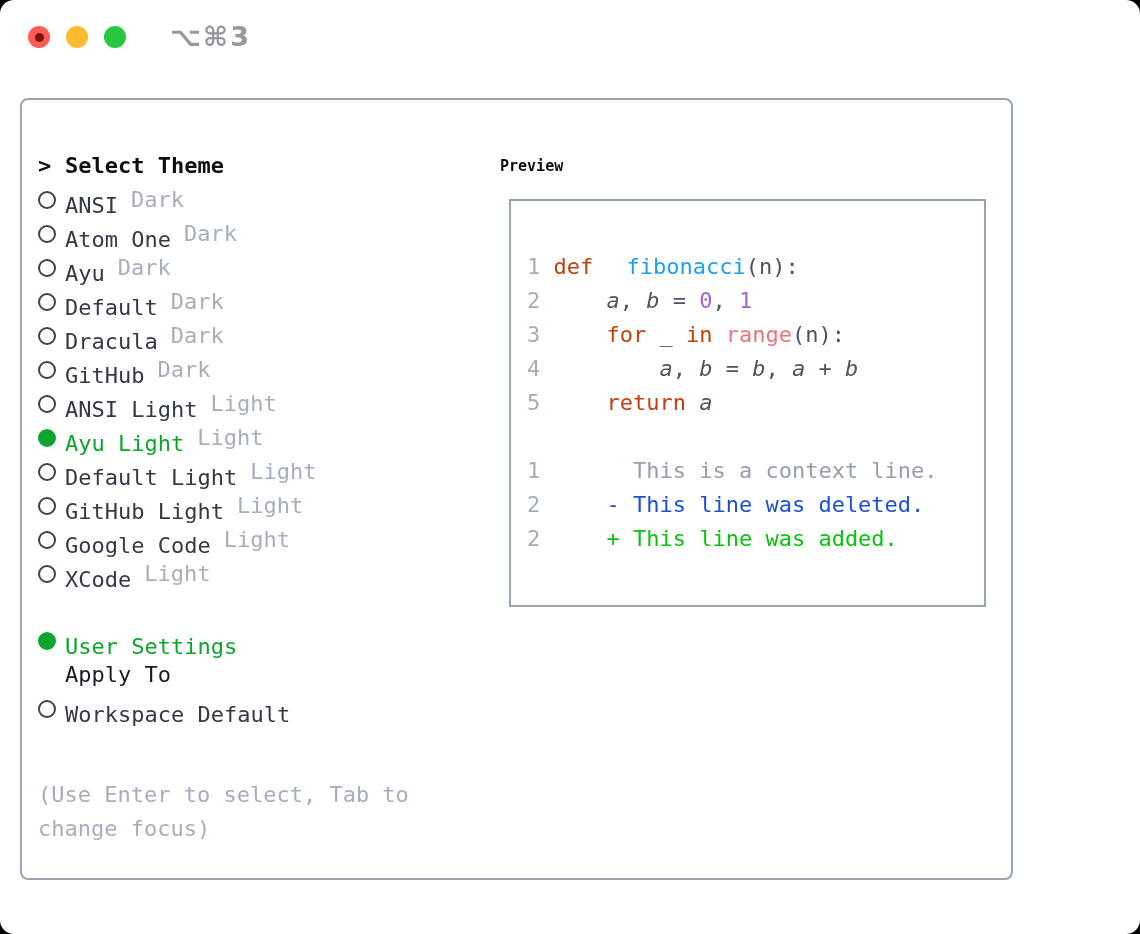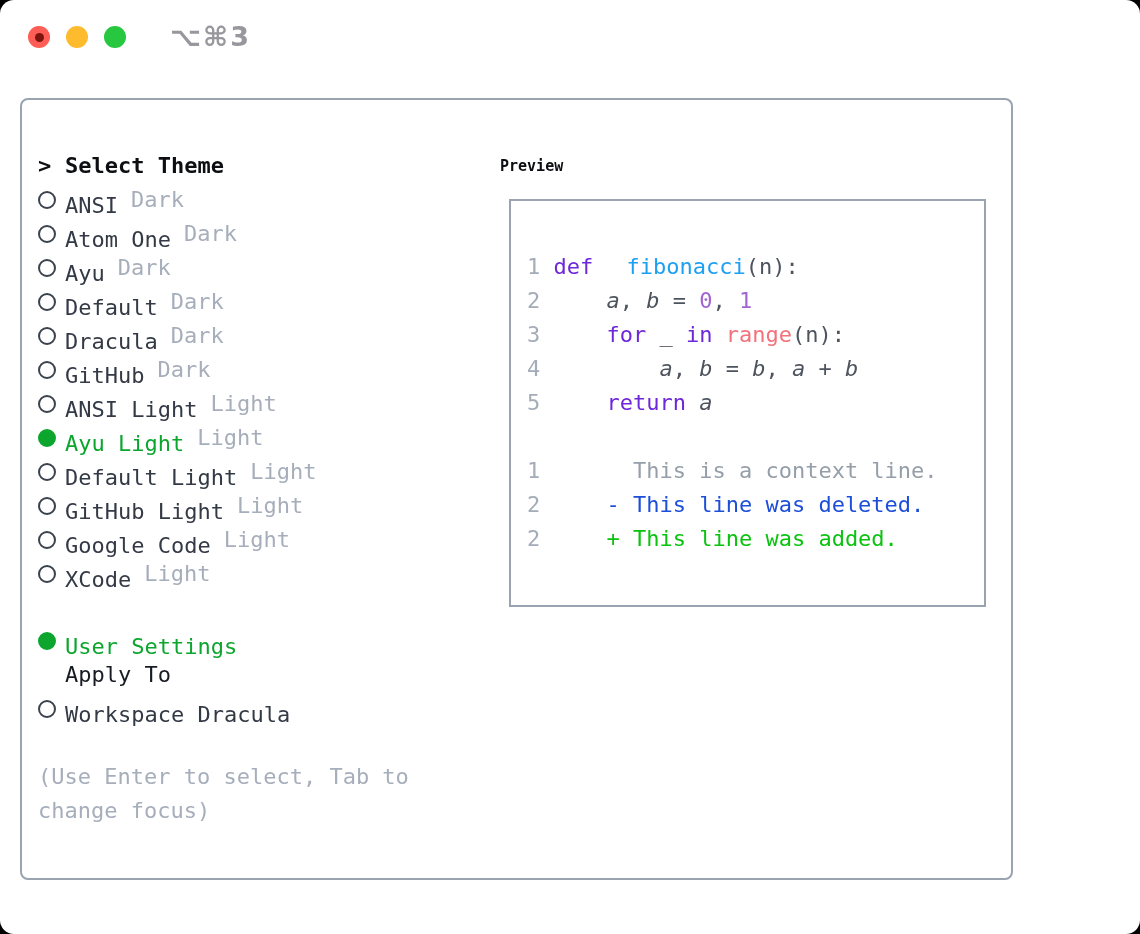--- a/index.html
+++ b/index.html
@@ -33,35 +33,35 @@
   .hdr{font-weight:bold;color:#0c0e12;}
   .hdr .prefix{display:inline-block;width:27px;}
   .subhdr{color:#171b22;padding-left:27px;}
   .radio{width:14px;height:14px;border:2px solid #3c434e;border-radius:50%;margin-right:9px;flex:none;box-sizing:content-box;}
   .item{cursor:default;}
   .item .name{color:#333945;margin-top:11px;}
   .item .variant{color:#a6aebb;margin-left:13px;}
   .item.selected .radio{background:#0ca62f;border-color:#0ca62f;}
   .item.selected .name{color:#0ca62f;}
   .sp33{height:33px;}
-  .hint{width:400px;font-size:22px;line-height:34px;color:#a6aebb;margin-top:34px;}
+  .hint{width:400px;font-size:22px;line-height:34px;color:#a6aebb;margin-top:52px;}
 
   
   .preview-title{position:absolute;left:478px;top:49px;height:34px;line-height:34px;font-size:15px;font-weight:bold;color:#0c0e12;}
   .preview-box{
     position:absolute;left:487px;top:99px;width:477px;height:408px;
     border:2px solid #9aa3b0;box-sizing:border-box;background:#fff;
     padding:49px 0 0 16px;overflow:hidden;
   }
   .cl{height:34px;line-height:34px;font-size:22px;display:flex;}
   .cl span{white-space:pre;}
   .ln{color:#a4acb8;width:2ch;flex:none;}
   .fg{color:#4e545e;}
   .it{color:#4e545e;font-style:italic;}
-  .kw{color:#6d28d9;}
+  .kw{color:#c2410c;}
   .fn{color:#1da0f2;margin-left:20px;}
   .call{color:#f3717b;}
   .nm{color:#a266d2;}
   .ctx{color:#959ea9;}
   .del{color:#1d4ed8;}
   .add{color:#09c30f;}
 </style>
 </head>
 <body>
 
@@ -121,21 +121,21 @@
       </div>
 
       <div class="sp33"></div>
 
       <div class="row item selected">
         <span class="radio"></span><span class="name">User Settings</span>
       </div>
 
       <div class="row subhdr">Apply To</div>
       <div class="row item">
-        <span class="radio"></span><span class="name">Workspace Dracula</span>
+        <span class="radio"></span><span class="name">Workspace Default</span>
       </div>
 
       <div class="hint">(Use Enter to select, Tab to change focus)</div>
     </div>
 
     <div class="preview-title">Preview</div>
 
     <div class="preview-box">
       <div class="cl">
         <span class="ln">1</span>

